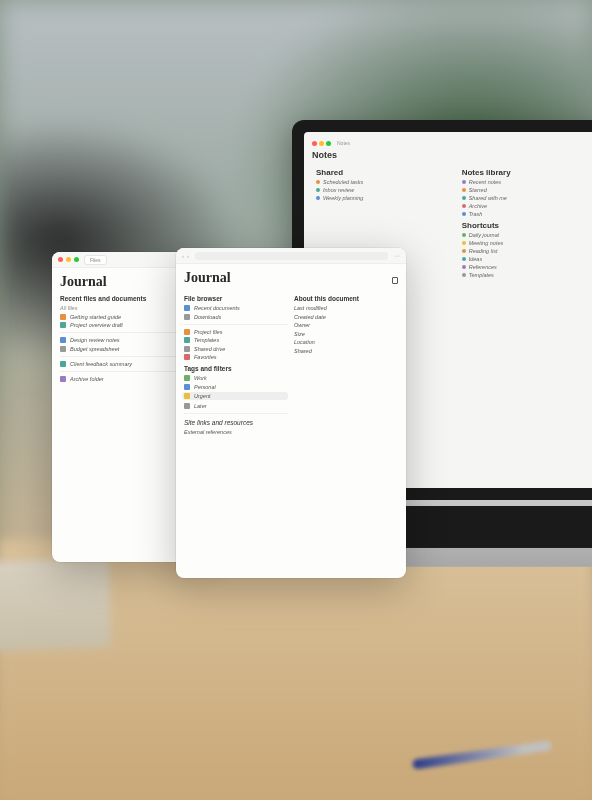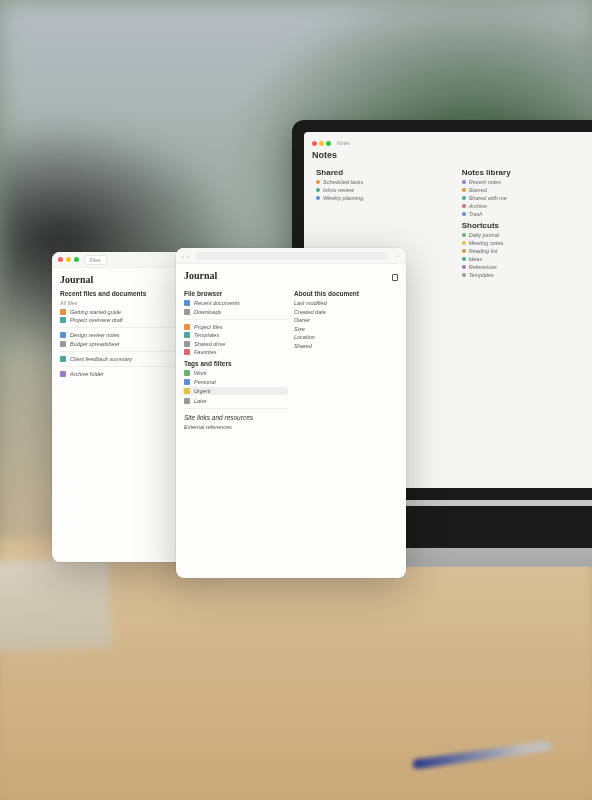--- a/index.html
+++ b/index.html
@@ -131,21 +131,21 @@
     padding: 1px 5px;
     margin-left: 2px;
   }
   .win-body {
     padding: 6px 8px;
     font-size: 6px;
   }
   .win-h1 {
     font-family: Georgia, serif;
     font-weight: 600;
-    font-size: 10px;
+    font-size: 14px;
     color: #2a2a2a;
     margin-bottom: 4px;
   }
   .win-h2 {
     font-weight: 700;
     font-size: 6.5px;
     color: #333;
     margin: 5px 0 3px;
   }
   .item {

